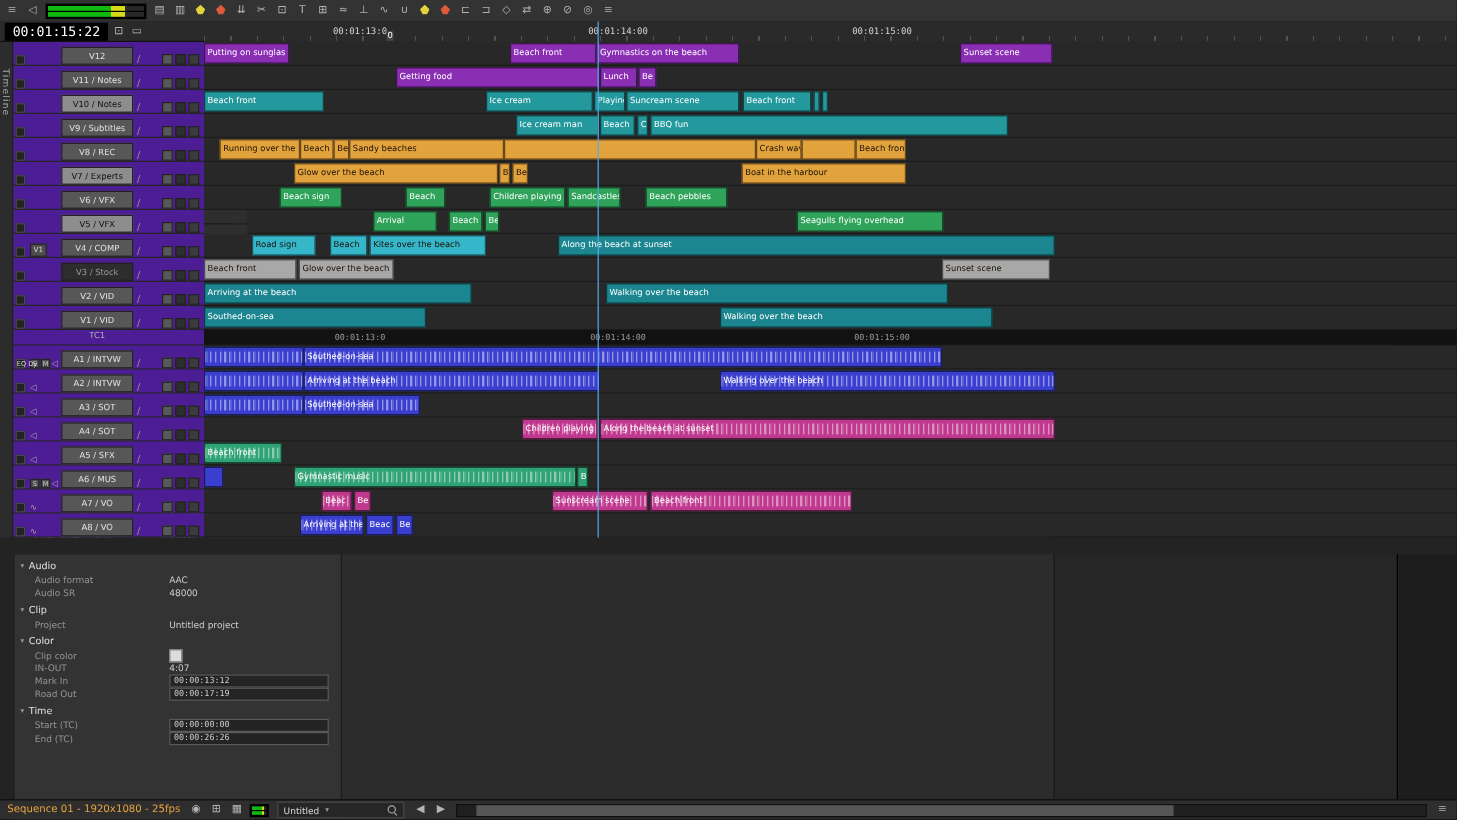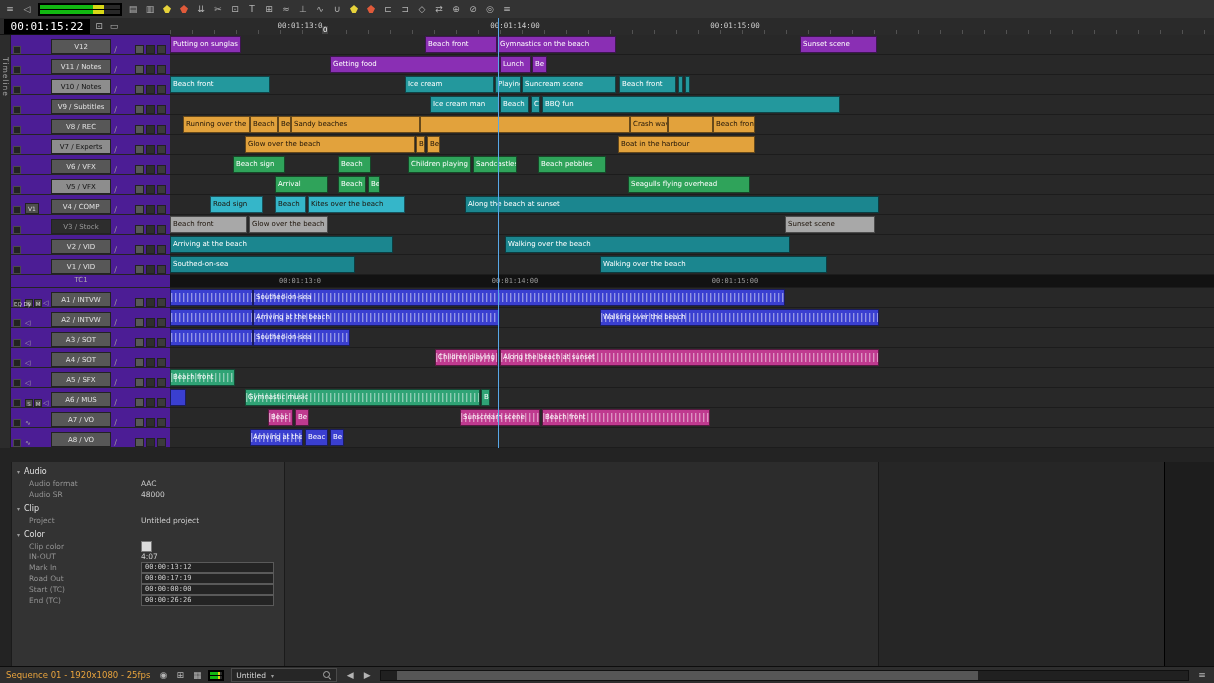--- a/index.html
+++ b/index.html
@@ -629,20 +629,24 @@
           <div class="ival">4:07</div>
         </div>
         <div class="irow">
           <div class="ilab">Mark In</div>
           <div class="ibox">00:00:13:12</div>
         </div>
         <div class="irow">
           <div class="ilab">Road Out</div>
           <div class="ibox">00:00:17:19</div>
         </div>
+        <div class="isec-h">
+          <div class="iarr">▾</div>
+          <div class="ititle">Time</div>
+        </div>
         <div class="irow">
           <div class="ilab">Start (TC)</div>
           <div class="ibox">00:00:00:00</div>
         </div>
         <div class="irow">
           <div class="ilab">End (TC)</div>
           <div class="ibox">00:00:26:26</div>
         </div>
       </div>
   </div>
@@ -888,21 +892,21 @@
               <span class="cl">Children playing</span>
             </div>
             <div class="clip" style="left: 303px; width: 44px; background: rgb(47, 163, 90);">
               <span class="cl">Sandcastles</span>
             </div>
             <div class="clip" style="left: 368px; width: 68px; background: rgb(47, 163, 90);">
               <span class="cl">Beach pebbles</span>
             </div>
           </div>
         </div>
-        <div class="trackrow k-video" style="height: 20px;">
+        <div class="trackrow k-video" style="height: 20px; gap: 36px;">
           <div class="th">
             <div class="c-lock"></div>
             <div class="c-pre"></div>
             <div class="c-name hl">V5 / VFX</div>
             <div class="c-slash">∕</div>
             <div class="c-fill"></div>
             <div class="c-b1"></div>
             <div class="c-b2"></div>
             <div class="c-mini"></div>
           </div>

